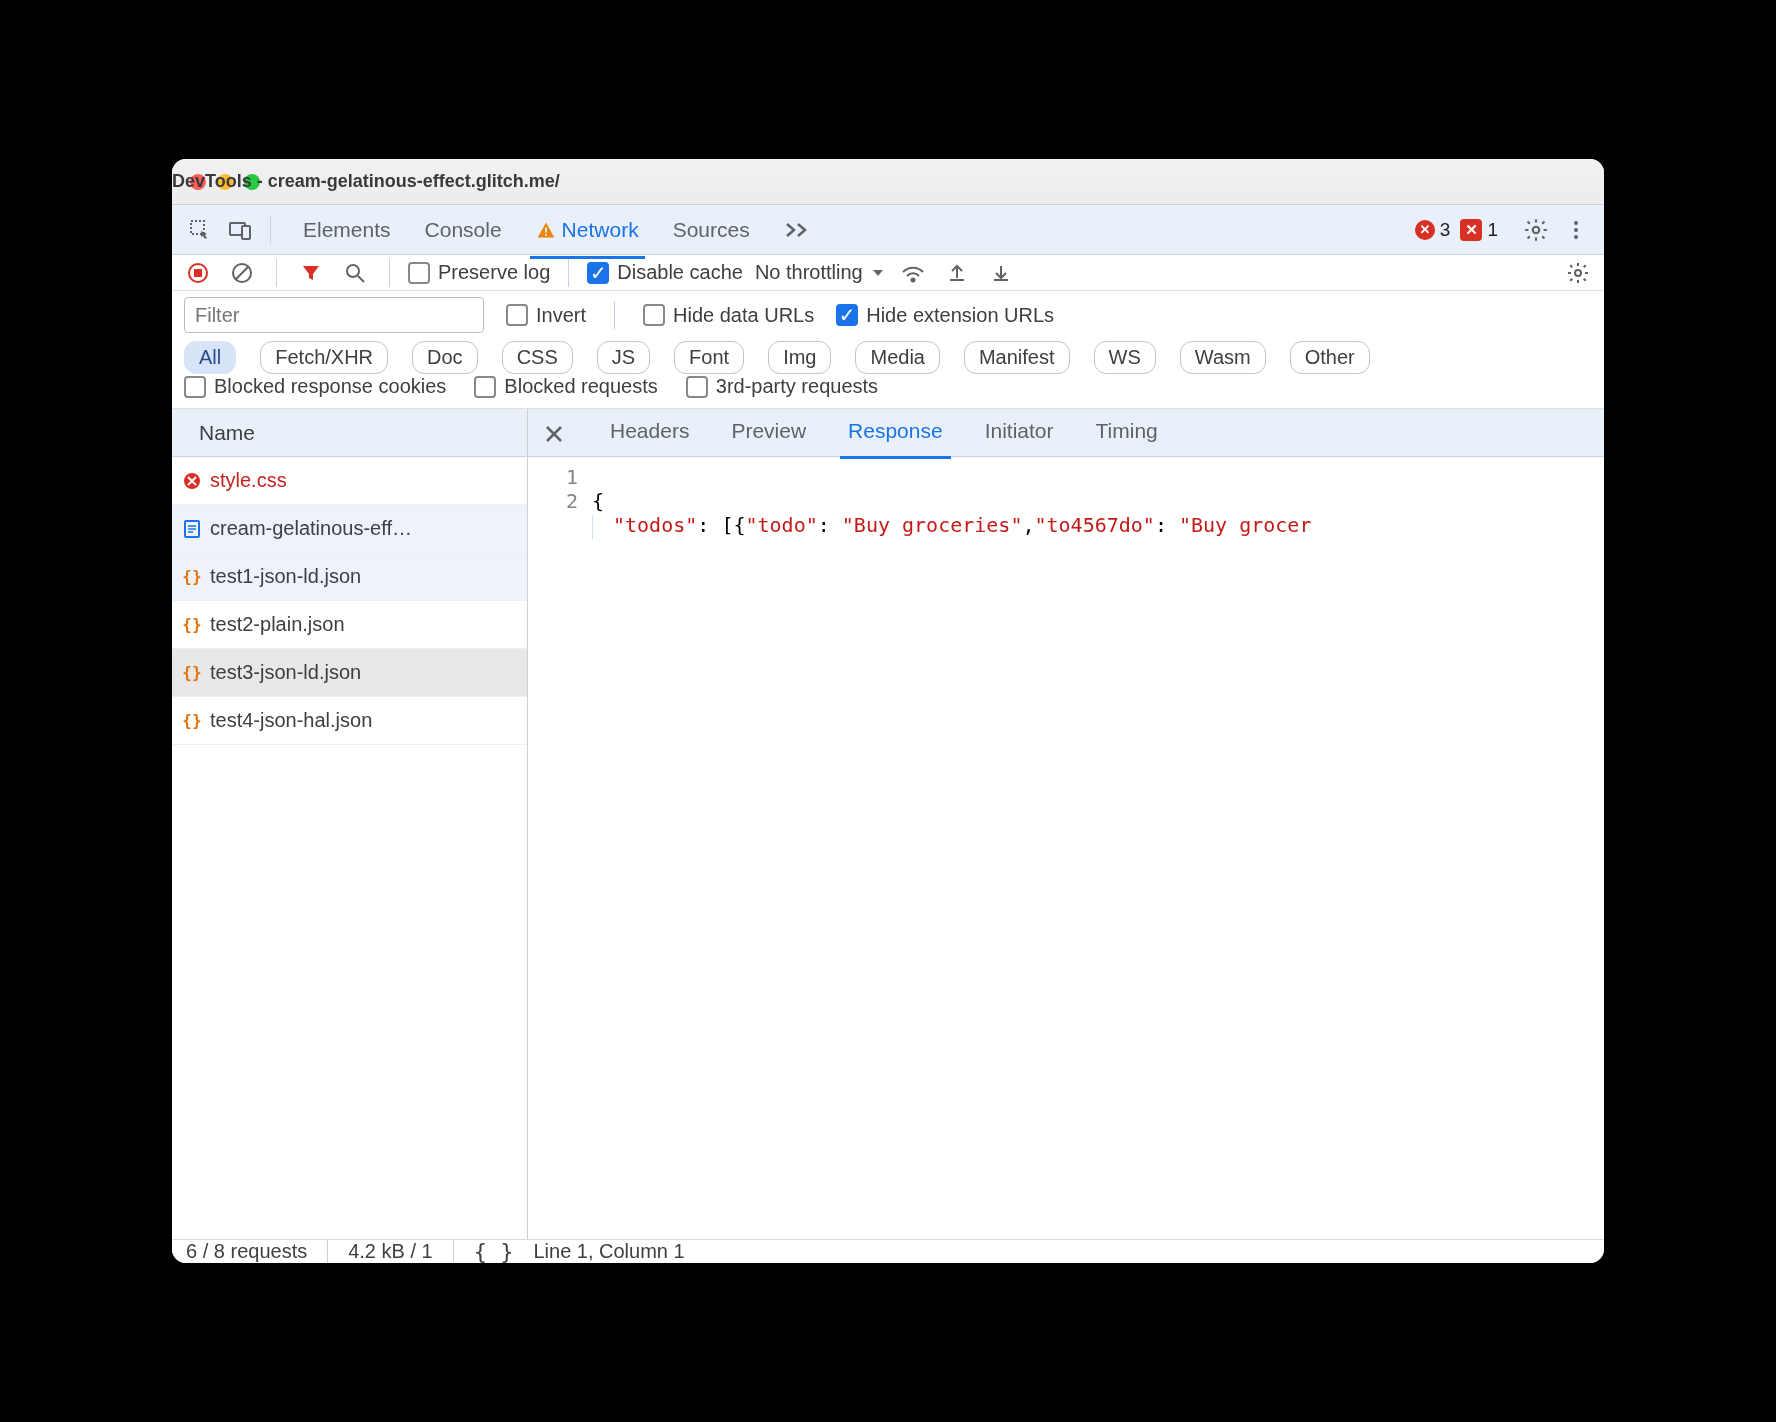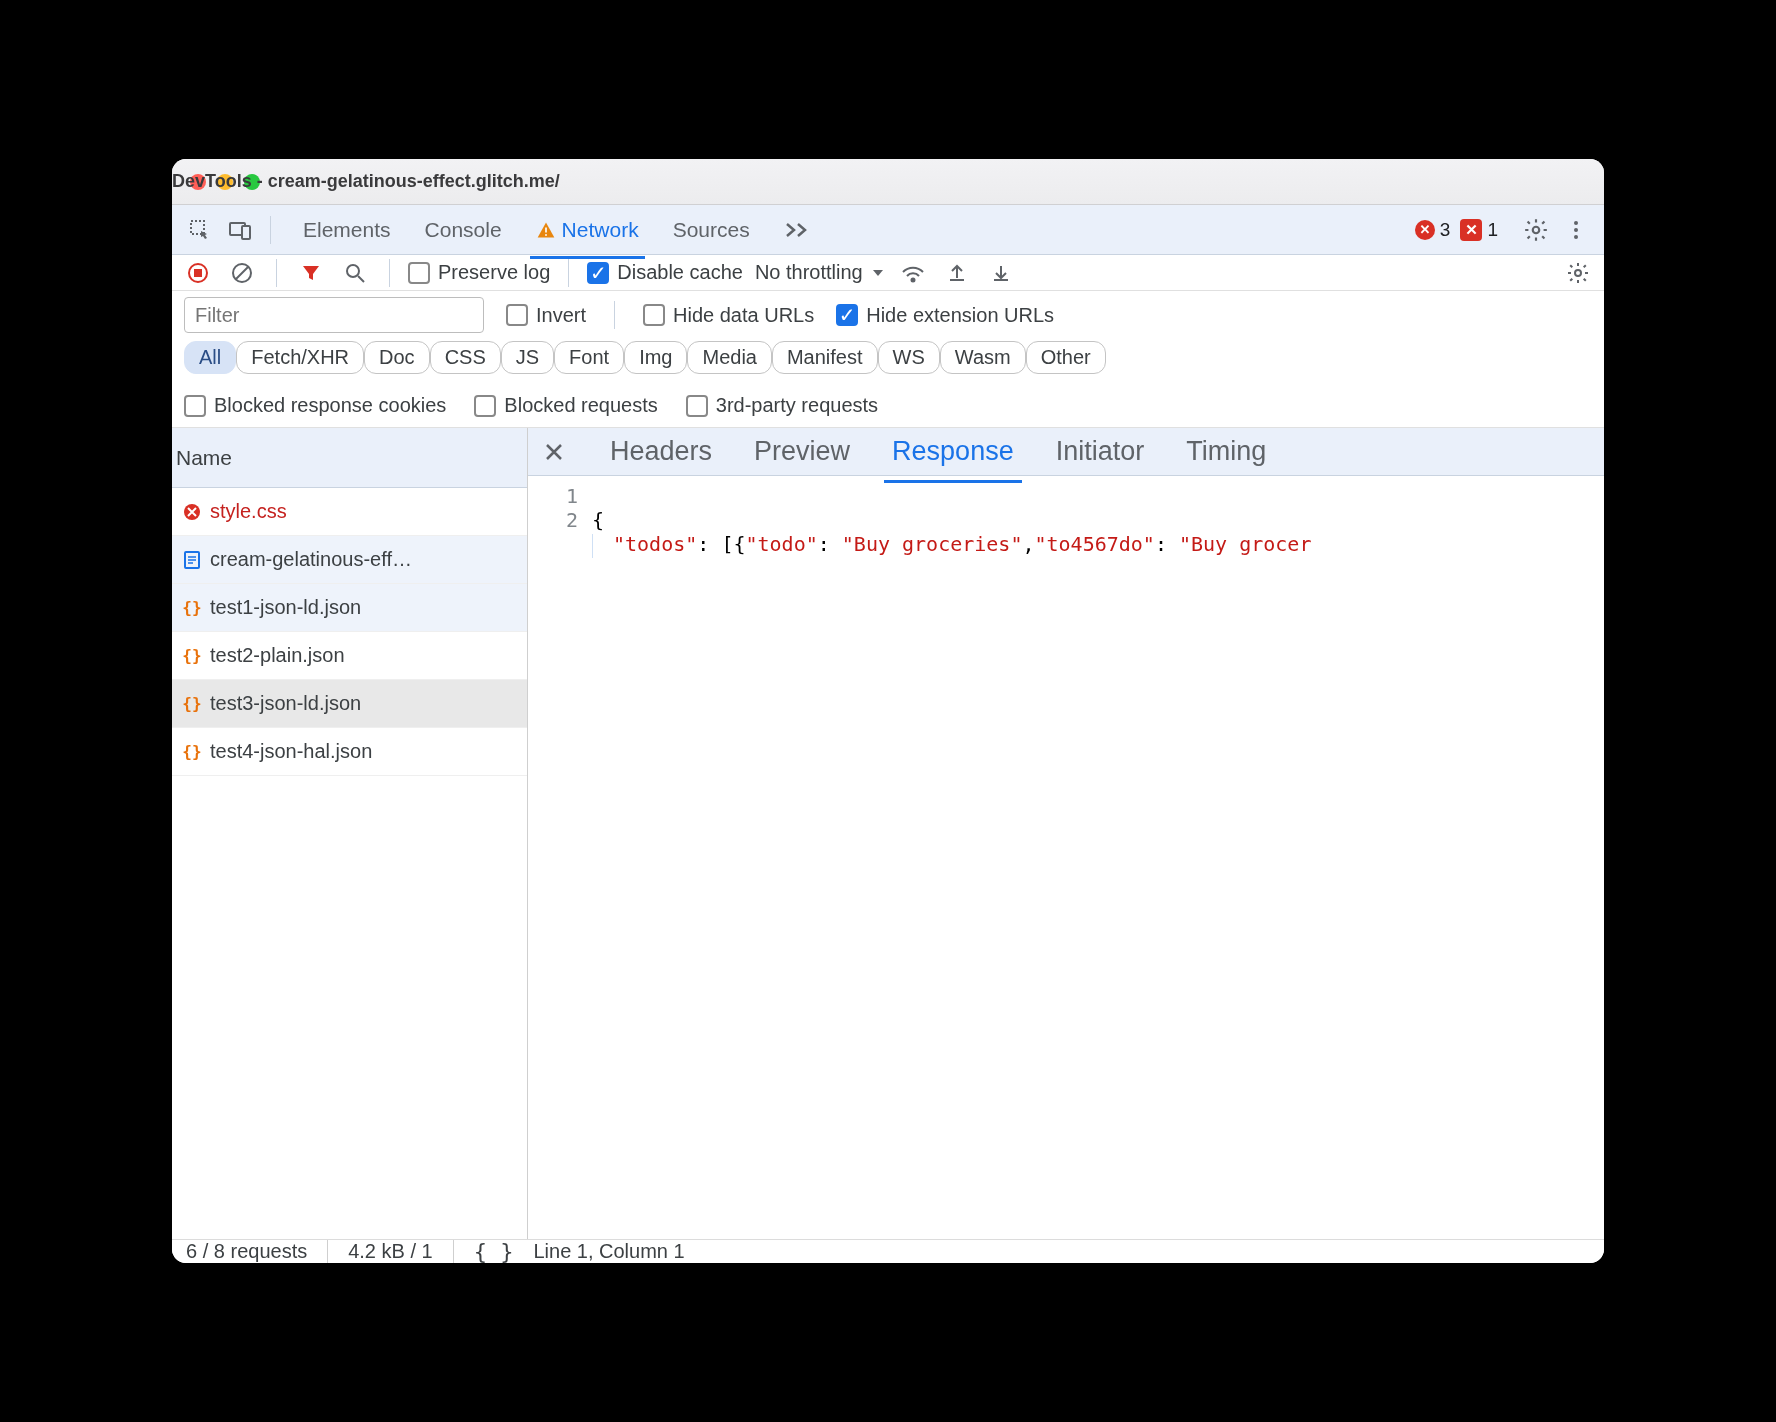--- a/index.html
+++ b/index.html
@@ -78,34 +78,34 @@
   }
   .chk.checked{background:#1a73e8;border-color:#1a73e8;color:#fff;}
   .chklabel{display:flex;align-items:center;gap:8px;color:#3c4043;}
   .filterrow{
     background:#fff;padding: 6px 12px 10px 12px;border-bottom:1px solid #e0e0e0;
   }
   .filterline1{display:flex;align-items:center;gap:22px;margin-bottom:8px;}
   .filterinput{
     width:300px;height:36px;border:1px solid #bdbdbd;border-radius:4px;padding:0 10px;font-size:20px;color:#999;
   }
-  .chips{display:flex;gap:0;margin-bottom:20px;}
+  .chips{display:flex;gap:24px;margin-bottom:1px;}
   .chip{border:1px solid #c4c4c4;border-radius:12px;padding:4px 14px;font-size:20px;color:#3c4043;background:#fff;}
   .chip.active{background:#d7e3f6;color:#2a4d86;border-color:#d7e3f6;}
   .filterline3{display:flex;gap:28px;}
   .mainarea{flex:1;display:flex;min-height:0;}
   .sidebar{width:356px;border-right:1px solid #cfcfcf;display:flex;flex-direction:column;background:#fff;}
-  .sidehead{height:60px;background:#eaf0fa;border-bottom:1px solid #c9d3e0;display:flex;align-items:center;padding:0 4px;font-size:21px;color:#3c4043;}
+  .sidehead{height:48px;background:#eaf0fa;border-bottom:1px solid #c9d3e0;display:flex;align-items:center;padding:0 27px;font-size:21px;color:#3c4043;}
   .reqrow{height:48px;display:flex;align-items:center;padding:0 10px;gap:8px;font-size:20px;color:#3c4043;border-bottom:1px solid #efefef;white-space:nowrap;overflow:hidden;text-overflow:ellipsis;cursor:default;}
   .reqrow.sel{background:#e8e8e8;}
   .reqrow.sel2{background:#eef3fb;}
   .reqrow.err{color:#c5221f;}
   .icon-sm{width:20px;height:20px;flex-shrink:0;}
   .detail{flex:1;display:flex;flex-direction:column;}
-  .detailhead{height:48px;background:#eaf0fa;border-bottom:1px solid #c9d3e0;display:flex;align-items:center;padding:4px 8px;gap:28px;font-size:27px;color:#5f6368;}
+  .detailhead{height:48px;background:#eaf0fa;border-bottom:1px solid #c9d3e0;display:flex;align-items:flex-end;padding:4px 8px;gap:28px;font-size:21px;color:#5f6368;}
   .dtab{padding:9px 4px;position:relative;}
   .dtab.active{color:#1a73e8;}
   .dtab.active::after{content:"";position:absolute;left:-4px;right:-4px;bottom:-7px;height:3px;background:#1a73e8;}
   .closebtn{width:36px;height:36px;display:flex;align-items:center;justify-content:center;color:#5f6368;margin-right:6px;}
   .codearea{flex:1;display:flex;font-family:Menlo,Consolas,monospace;font-size:20px;overflow:hidden;}
   .gutter{width:64px;text-align:right;color:#80868b;padding:8px 14px;display:flex;flex-direction:column;}
   .coderows{flex:1;padding:8px 0;white-space:pre;overflow:hidden;}
   .indentguide{display:inline-block;width:0;border-left:1px solid #cfe0f5;height:24px;margin-right:20px;vertical-align:middle;}
   .s{color:#c41a16;}
   .p{color:#000;}

